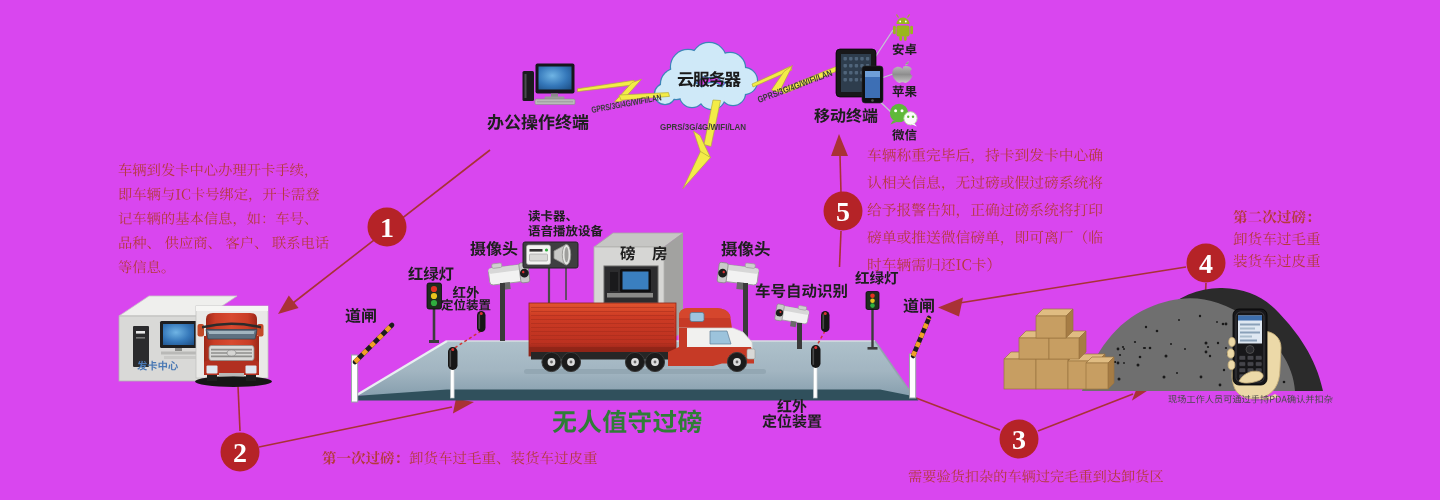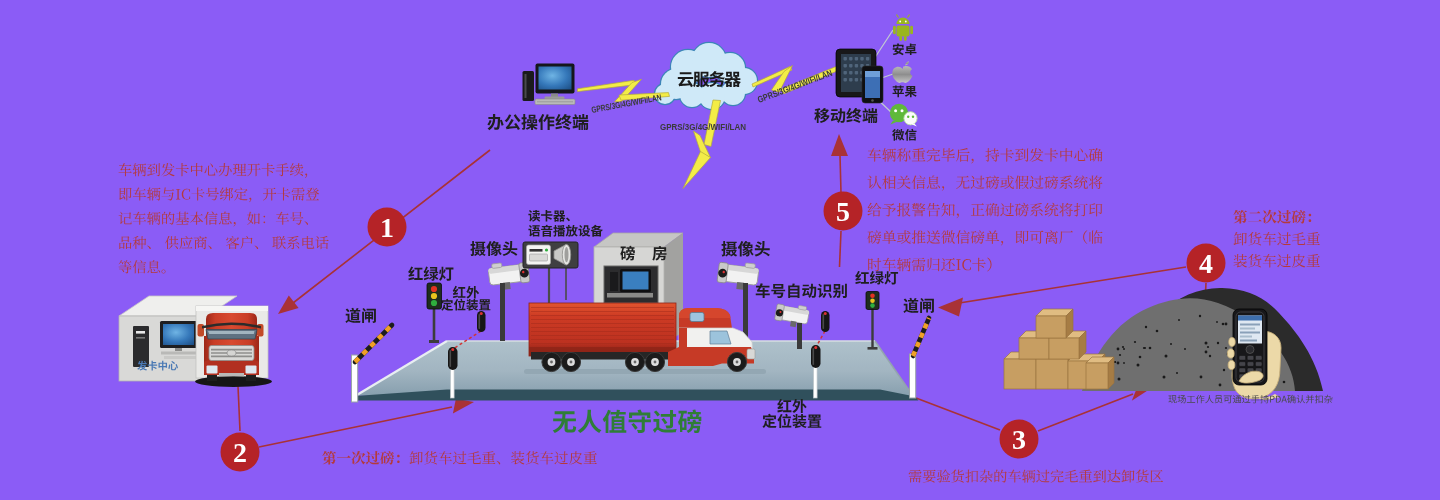--- a/index.html
+++ b/index.html
@@ -1,12 +1,12 @@
 <!DOCTYPE html>
-<html><head><meta charset="utf-8"><style>html,body{margin:0;padding:0;background:#fff}#c{position:relative;width:1440px;height:500px;overflow:hidden;background:#8b5cf6}</style></head><body>
+<html><head><meta charset="utf-8"><style>html,body{margin:0;padding:0;background:#fff}#c{position:relative;width:1440px;height:500px;overflow:hidden;background:#d946ef}</style></head><body>
 <div id="c"><svg width="1440" height="500" viewBox="0 0 1440 500">
       <g stroke="#a93236" stroke-width="1.6" fill="none">
         <path d="M490,150 L293,303"></path>
         <path d="M238,386 L240,431"></path>
         <path d="M259,447 L452,407"></path>
         <path d="M841,193 L840,155"></path>
         <path d="M841,231 L839.5,267"></path>
         <path d="M1186,267 L953,304"></path>
         <path d="M1206,283 L1205,303"></path>
         <path d="M1000,430 L916,398"></path>

